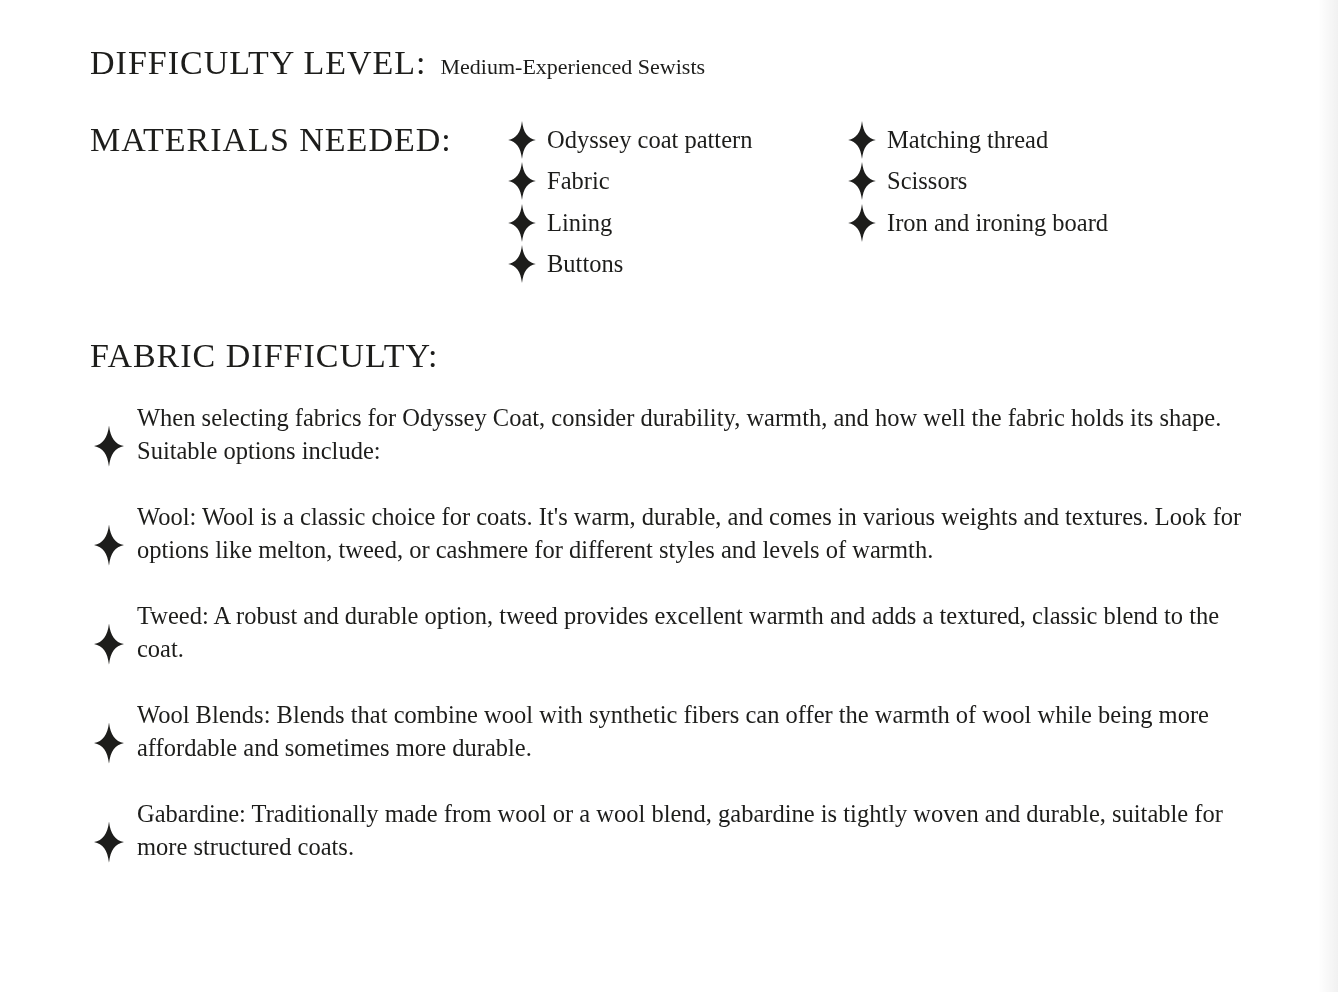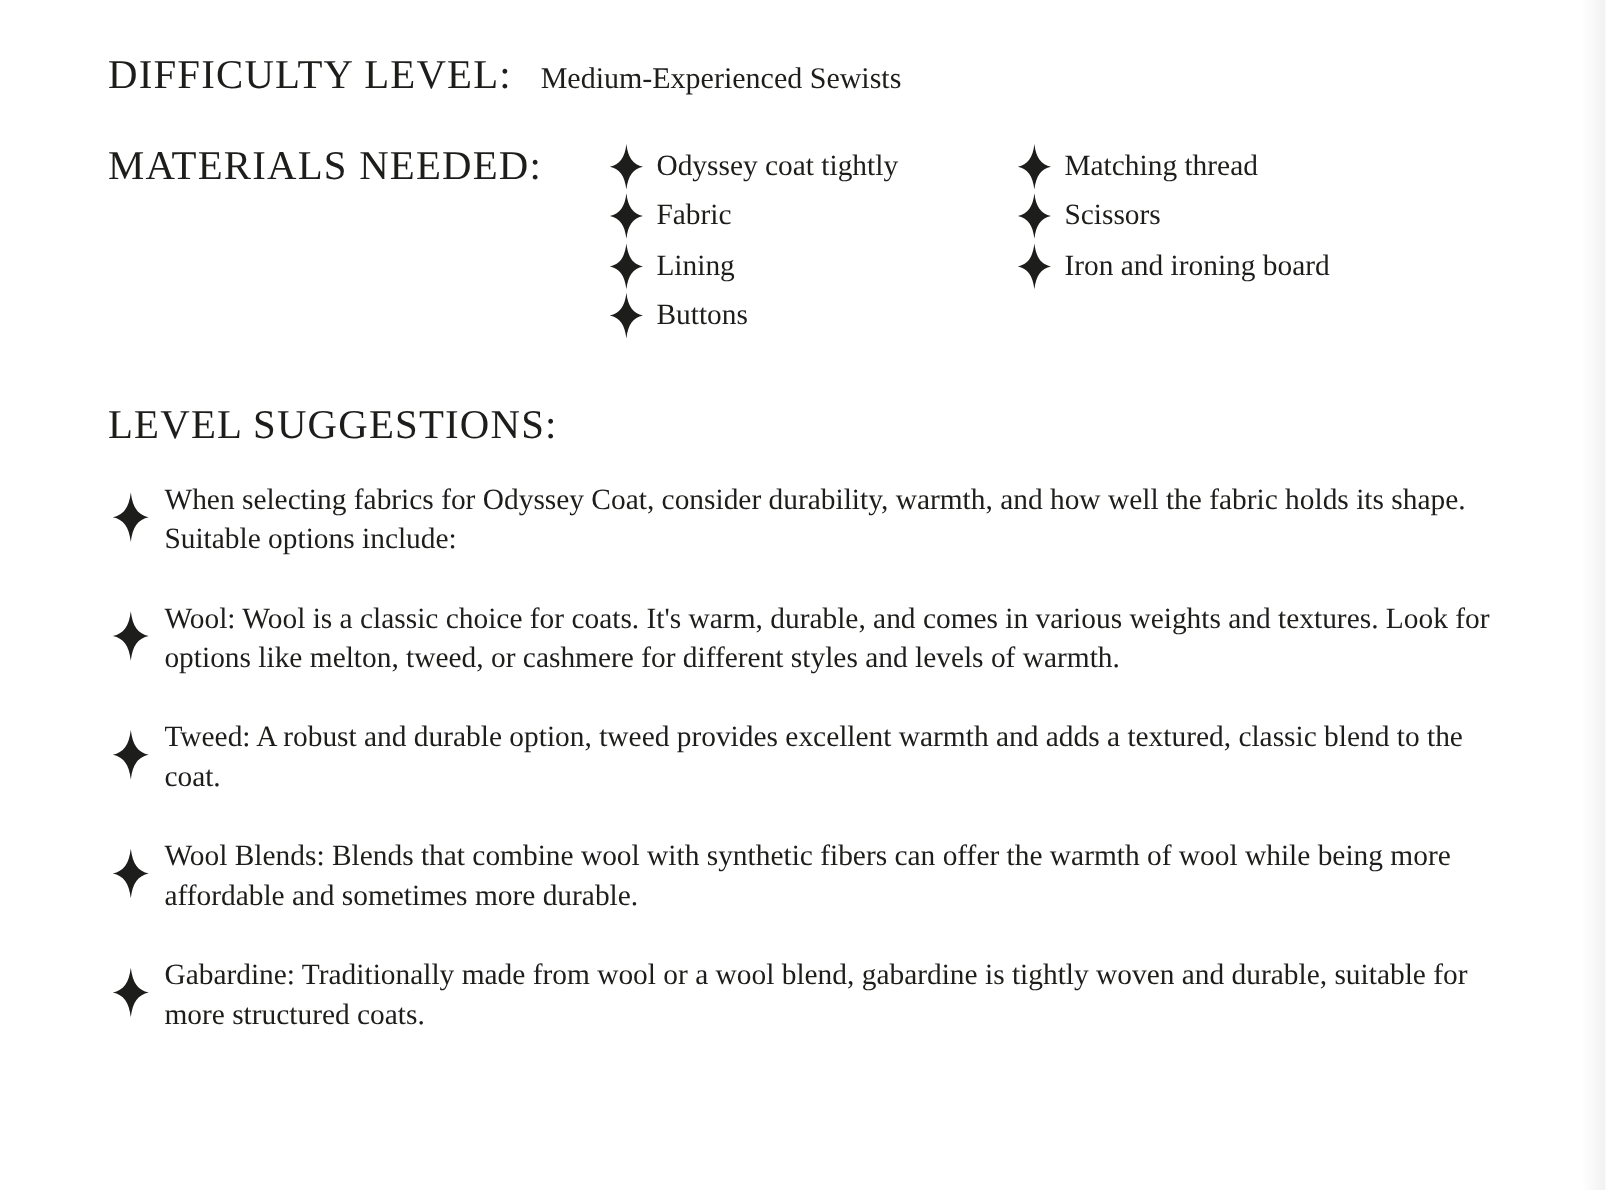--- a/index.html
+++ b/index.html
@@ -29,22 +29,22 @@
     font-weight: 400;
     color: #1d1d1b;
     white-space: nowrap;
   }
   .kv-row {
     display: flex;
     align-items: baseline;
     line-height: 36px;
   }
   .kv-row .value {
-    margin-left: 24px;
-    font-size: 25px;
+    margin-left: 14px;
+    font-size: 22px;
     white-space: nowrap;
   }
   .kv-row.seam { margin-top: 35px; }
 
   .materials-row {
     margin-top: 36px;
     display: flex;
     align-items: flex-start;
   }
   .materials-row .heading {
@@ -68,21 +68,21 @@
   .materials-col .star {
     flex: none;
     width: 28px; height: 38px;
     margin-right: 11px;
   }
 
   .section-heading { margin-top: 52px; }
 
   .para {
     display: flex;
-    align-items: center;
+    align-items: flex-end;
     margin-top: 33px;
     width: 1165px;
   }
   .para.first { margin-top: 26px; }
   .para .star {
     flex: none;
     width: 30px; height: 42px;
     margin-left: 4px;
     margin-top: -5px;
   }
@@ -106,21 +106,21 @@
 
 
   <div class="materials-row">
     <span class="heading">MATERIALS NEEDED:</span>
 
     <ul class="materials-col col1">
       <li>
         <svg class="star" viewBox="0 0 32 44">
             <path d="M16 0 C17.6 13.5 22.5 20 32 22 C22.5 24 17.6 30.5 16 44 C14.4 30.5 9.5 24 0 22 C9.5 20 14.4 13.5 16 0 Z"></path>
           </svg>
-        <span>Odyssey coat tightly</span>
+        <span>Odyssey coat pattern</span>
       </li>
       <li>
         <svg class="star" viewBox="0 0 32 44">
             <path d="M16 0 C17.6 13.5 22.5 20 32 22 C22.5 24 17.6 30.5 16 44 C14.4 30.5 9.5 24 0 22 C9.5 20 14.4 13.5 16 0 Z"></path>
           </svg>
         <span>Fabric</span>
       </li>
       <li>
         <svg class="star" viewBox="0 0 32 44">
             <path d="M16 0 C17.6 13.5 22.5 20 32 22 C22.5 24 17.6 30.5 16 44 C14.4 30.5 9.5 24 0 22 C9.5 20 14.4 13.5 16 0 Z"></path>
@@ -150,21 +150,21 @@
       </li>
       <li>
         <svg class="star" viewBox="0 0 32 44">
             <path d="M16 0 C17.6 13.5 22.5 20 32 22 C22.5 24 17.6 30.5 16 44 C14.4 30.5 9.5 24 0 22 C9.5 20 14.4 13.5 16 0 Z"></path>
           </svg>
         <span>Iron and ironing board</span>
       </li>
     </ul>
   </div>
 
-  <div class="heading section-heading">LEVEL SUGGESTIONS:</div>
+  <div class="heading section-heading">FABRIC DIFFICULTY:</div>
 
   <div class="para first">
     <svg class="star" viewBox="0 0 32 44">
         <path d="M16 0 C17.6 13.5 22.5 20 32 22 C22.5 24 17.6 30.5 16 44 C14.4 30.5 9.5 24 0 22 C9.5 20 14.4 13.5 16 0 Z"></path>
       </svg>
     <p>When selecting fabrics for Odyssey Coat, consider durability, warmth, and how well the fabric holds its shape. Suitable options include:</p>
   </div>
 
   <div class="para">
     <svg class="star" viewBox="0 0 32 44">

